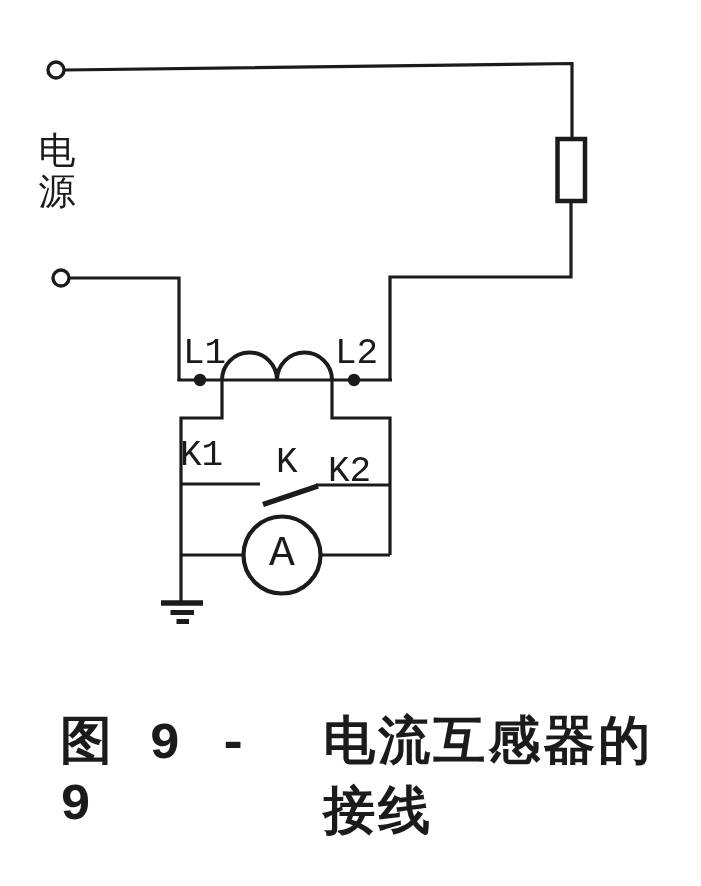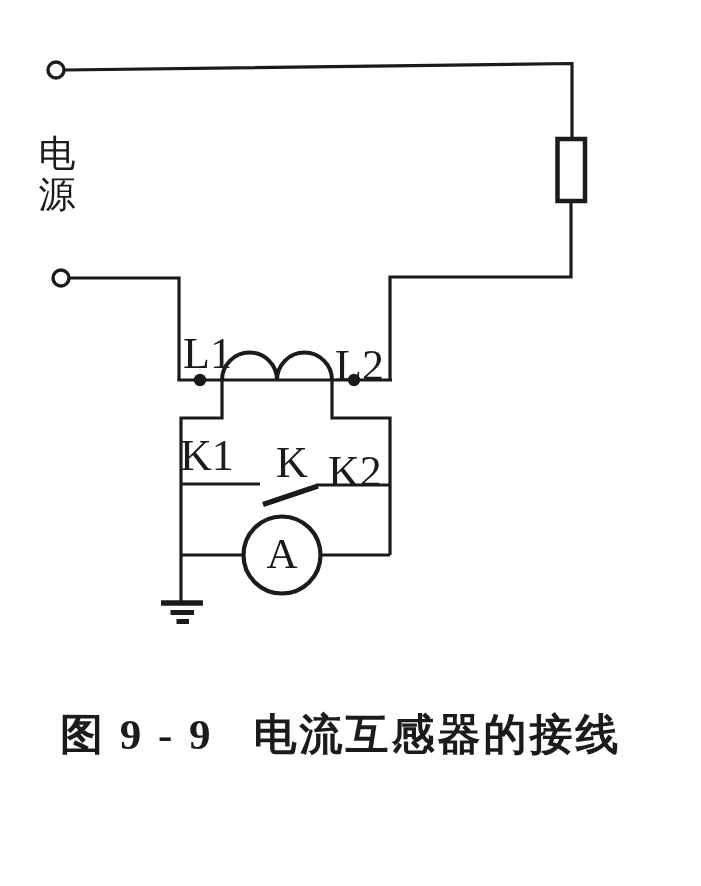--- a/index.html
+++ b/index.html
@@ -10,21 +10,21 @@
     margin: 0;
     padding: 0;
     background: var(--paper);
   }
   #page {
     position: relative;
     width: 701px;
     height: 886px;
     background: var(--paper);
     overflow: hidden;
-    font-family: Liberation Serif, serif;
+    font-family: Liberation Mono, monospace;
     color: var(--ink);
   }
   #schematic {
     position: absolute;
     left: 0;
     top: 0;
   }
   
   .wire   { fill: none; stroke: var(--ink); stroke-width: 3.2; }
   .coil   { fill: none; stroke: var(--ink); stroke-width: 4; }
@@ -47,48 +47,48 @@
     font-size: 37px;
     line-height: 41px;
     white-space: normal;
     word-break: break-all;
     text-align: center;
     font-weight: 500;
   }
   #source-label { left: 36px; top: 133px; }
   #load-label   { left: 594px; top: 126px; }
   .term-label {
-    font-size: 44px;
+    font-size: 36px;
     line-height: 40px;
   }
   #l1-label { left: 183px; top: 334px; }
-  #l2-label { left: 335px; top: 346px; }
+  #l2-label { left: 335px; top: 334px; }
   #k1-label { left: 180px; top: 436px; }
   #k-label  { left: 276px; top: 443px; }
   #k2-label { left: 328px; top: 452px; }
   #ammeter-label {
     left: 260px; top: 531px;
     width: 44px;
     text-align: center;
     font-size: 43px;
     line-height: 46px;
   }
   #caption {
     position: absolute;
     left: 60px;
     top: 706px;
     display: flex;
     align-items: baseline;
     gap: 40px;
-    font-size: 43px;
+    font-size: 52px;
     font-weight: 700;
     color: var(--ink);
   }
   #caption .fig-no { letter-spacing: 3px; }
-  #caption .fig-title { letter-spacing: 3px; text-align: center; }
+  #caption .fig-title { letter-spacing: 3px; }
 </style>
 </head>
 <body>
 
 <div id="page">
 
   <svg id="schematic" width="701" height="886" viewBox="0 0 701 886">
 
     <g>
       <circle class="term" cx="56" cy="70" r="8"></circle>

